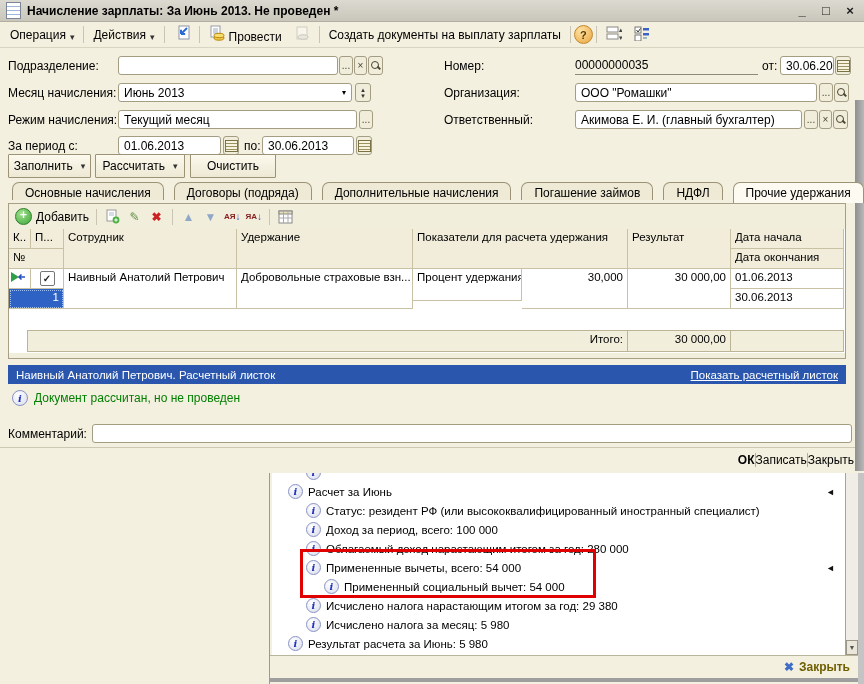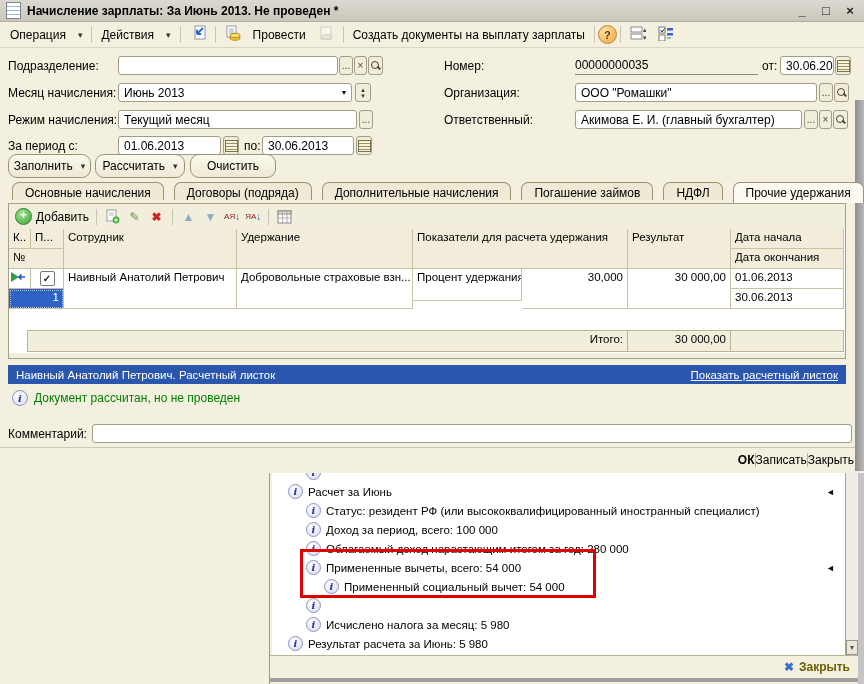--- a/index.html
+++ b/index.html
@@ -14,21 +14,21 @@
             display:flex;align-items:center;padding:0 6px;box-sizing:border-box}
   .doc-ico{width:13px;height:15px;background:#fff;border:1px solid #7d8699;
            background-image:repeating-linear-gradient(#fff 0 3px,#9fb6d8 3px 4px);margin-right:6px}
   .title-text{font-weight:bold;font-size:12px}
   .win-controls{margin-left:auto;display:flex;gap:8px}
   .win-btn{width:16px;height:15px;display:flex;align-items:center;justify-content:center;
            font-weight:bold;font-size:13px;color:#1b1b1b;cursor:default}
 
   .toolbar{position:absolute;left:0;top:22px;width:864px;height:26px;display:flex;align-items:center;
            padding:0 4px;box-sizing:border-box;border-bottom:1px solid #d9d5c3}
-  .tb-btn{display:flex;align-items:center;gap:12px;padding:2px 6px}
+  .tb-btn{display:flex;align-items:flex-end;gap:4px;padding:2px 6px}
   .tb-sep{width:1px;height:17px;background:#c9c5b2;margin:0 3px}
   .drop-arrow{font-size:9px;color:#333}
   .help-ico{width:17px;height:17px;border-radius:50%;border:1px solid #c08a2e;
             background:radial-gradient(circle at 35% 30%,#ffe3a6,#eaa43c);
             display:flex;align-items:center;justify-content:center;
             font-weight:bold;font-size:11px;color:#5c3c00}
 
   
   .lbl{position:absolute;font-size:12px;white-space:nowrap}
   .fld{position:absolute;height:19px;background:#fff;border:1px solid #A39D83;border-radius:3px;
@@ -36,39 +36,39 @@
   .fbtn{height:19px;box-sizing:border-box;border:1px solid #A39D83;border-radius:3px;background:#F1EDDB;
         display:flex;align-items:center;justify-content:center;font-size:10px;color:#4a4530;margin-left:1px}
   .flat-num{position:absolute;border-bottom:1px solid #8f8a76;font-size:12px;padding-bottom:2px}
   .mag{width:9px;height:9px;position:relative;display:inline-block}
   .mag::before{content:"";position:absolute;left:0;top:0;width:6px;height:6px;border:1.5px solid #4a4530;border-radius:50%}
   .mag::after{content:"";position:absolute;left:6px;top:6px;width:4px;height:1.5px;background:#4a4530;transform:rotate(45deg)}
   .cal{display:inline-block;width:11px;height:10px;border:1px solid #7a7245;background:
        repeating-linear-gradient(#f7f3df 0 2px,#9b9262 2px 3px)}
   .spin{display:flex;flex-direction:column;line-height:6px;font-size:7px;color:#333;align-items:center;justify-content:center}
 
-  .cmd-btn{position:absolute;height:24px;box-sizing:border-box;border:1px solid #9C9377;border-radius:9px;
+  .cmd-btn{position:absolute;height:24px;box-sizing:border-box;border:1px solid #9C9377;border-radius:1px;
            background:linear-gradient(#FCF9EE,#EEE9D4);display:flex;align-items:center;justify-content:center;
            gap:8px;font-size:12px;padding:0 10px}
 
   
   .tabs{position:absolute;left:12px;top:182px;height:21px;display:flex;gap:10px}
   .tab{padding:3px 12px 0 12px;border:1px solid #9C9377;border-bottom:none;border-radius:7px 7px 0 0;
        background:#EFEAD6;font-size:12px;height:18px;box-sizing:border-box;white-space:nowrap}
   .tab.active{background:#FCFAF1;position:relative;z-index:3;height:21px}
 
   .panel{position:absolute;left:8px;top:203px;width:838px;height:156px;box-sizing:border-box;
          border:1px solid #A69F86;background:#F2EEDC;z-index:2}
   .grid-toolbar{position:absolute;left:0;top:0;height:25px;display:flex;align-items:center;gap:5px;padding:0 6px}
   .gt-sep{width:1px;height:16px;background:#c9c5b2;margin:0 2px}
   .plus-ico{width:15px;height:15px;border-radius:50%;background:radial-gradient(circle at 35% 30%,#9fe08c,#3DA83A);
             border:1px solid #2d7d2a;color:#fff;font-weight:bold;font-size:12px;line-height:13px;text-align:center}
   .add-label::first-letter{text-decoration:underline}
   .gt-ico{width:17px;height:16px;display:flex;align-items:center;justify-content:center;font-size:12px}
-  .sort-ico{font-size:8px;font-weight:normal;color:#8a2020;display:flex;align-items:center}
+  .sort-ico{font-size:8px;font-weight:bold;color:#8a2020;display:flex;align-items:center}
   .sort-ico .ar{color:#2a52be;font-size:10px}
 
   
   .tbl{position:absolute;left:0;top:25px;width:836px;height:124px;background:#fff;font-size:11.5px}
   .cell{position:absolute;box-sizing:border-box;border-right:1px solid #C8C1A4;border-bottom:1px solid #C8C1A4;
         padding:2px 4px;overflow:hidden;white-space:nowrap}
   .hdr{background:#F1EDDA}
   .num-cell{background:#2F62C5;color:#fff;text-align:right;outline:1px dotted #9fc0ee;outline-offset:-2px}
   .rt{text-align:right}
   .chk{width:13px;height:13px;background:#fff;border:1px solid #777;border-radius:2px;
@@ -406,20 +406,21 @@
           <span class="iico">i</span>
           <span>Примененные вычеты, всего: 54 000</span>
           <span class="row-marker">◄</span>
         </div>
         <div class="tree-row lvl3" style="top: 104px;">
           <span class="iico">i</span>
           <span>Примененный социальный вычет: 54 000</span>
         </div>
         <div class="tree-row lvl2" style="top: 123px;">
           <span class="iico">i</span>
+          <span>Исчислено налога нарастающим итогом за год: 29 380</span>
         </div>
         <div class="tree-row lvl2" style="top: 142px;">
           <span class="iico">i</span>
           <span>Исчислено налога за месяц: 5 980</span>
         </div>
         <div class="tree-row lvl1" style="top: 161px;">
           <span class="iico">i</span>
           <span>Результат расчета за Июнь: 5 980</span>
         </div>
       </div>

